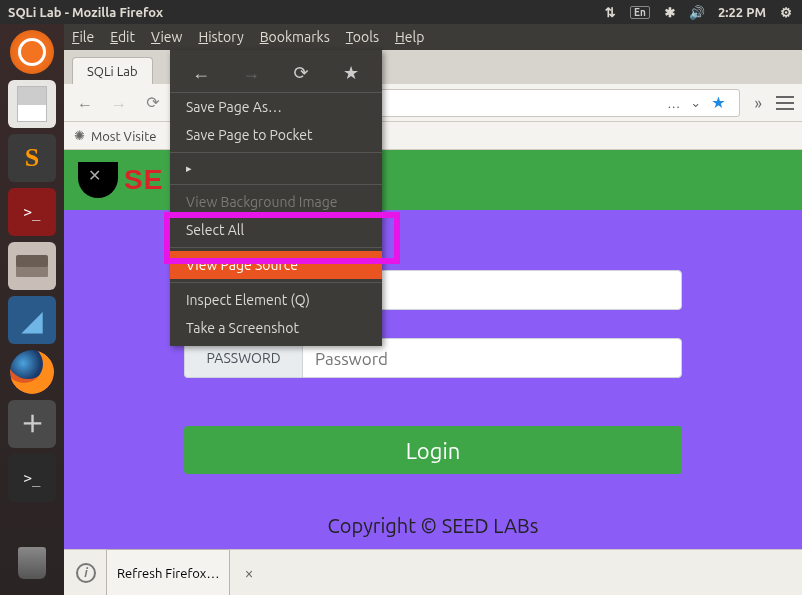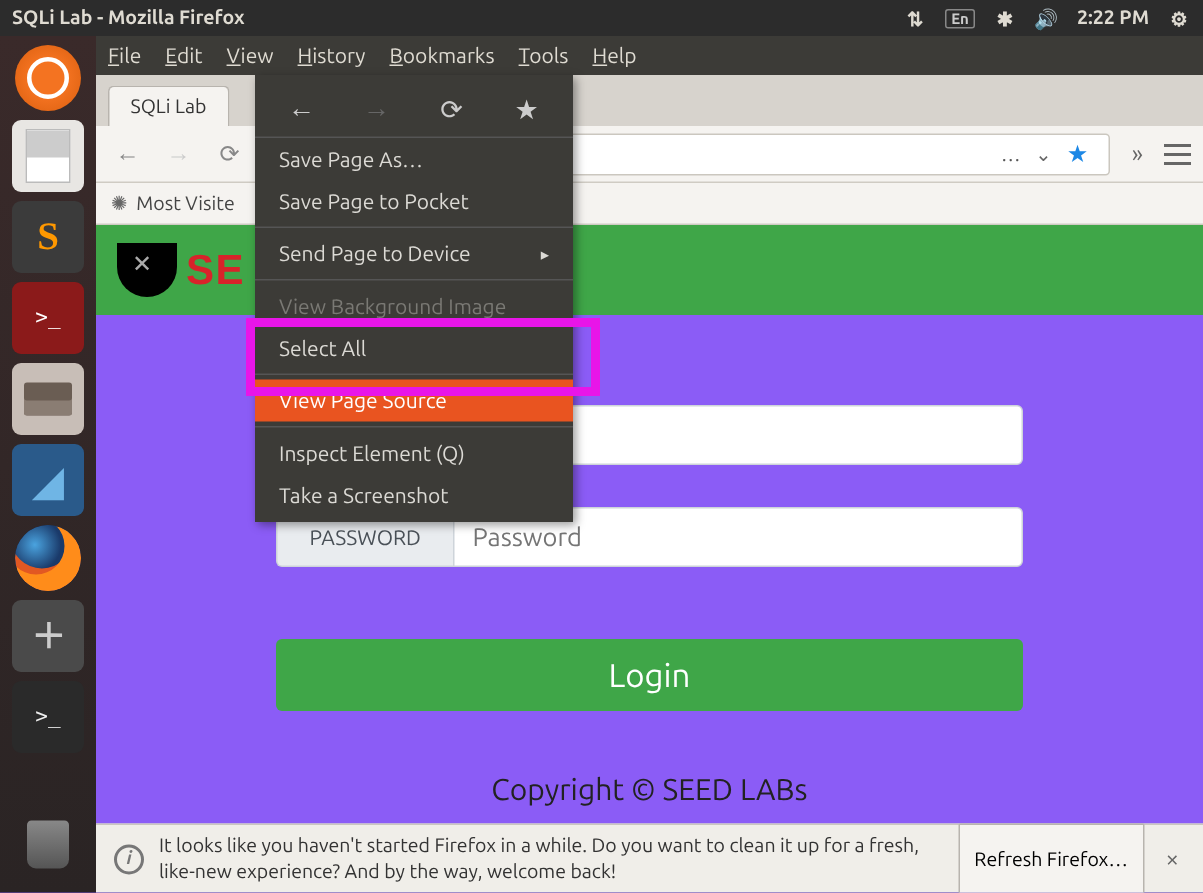--- a/index.html
+++ b/index.html
@@ -183,21 +183,20 @@
         <div class="form-label">PASSWORD</div>
         <input class="form-input" placeholder="Password" style="">
       </div>
       <button class="login-btn">Login</button>
       <div class="copyright">Copyright © SEED LABs</div>
     </div>
   </div>
 
   <div class="notif">
     <div class="notif-icon">i</div>
-    <div class="notif-text">It looks like you haven't started Firefox in a while. Do you want to clean it up for a fresh, like-new experience? And by the way, welcome back!</div>
     <button class="notif-btn">Refresh Firefox…</button>
     <div class="notif-close">×</div>
   </div>
 
 </div>
 
 <div class="context-menu">
   <div class="ctx-toolbar">
     <span>←</span>
     <span style="color:#666;">→</span>
@@ -205,21 +204,20 @@
     <span>★</span>
   </div>
   <div class="ctx-item">
       <span>Save Page As…</span>
     </div>
   <div class="ctx-item">
       <span>Save Page to Pocket</span>
     </div>
   <div class="ctx-sep"></div>
   <div class="ctx-item">
-      <span>Send Page to Device</span>
       <span class="ctx-arrow">▸</span>
     </div>
   <div class="ctx-sep"></div>
   <div class="ctx-item disabled">
       <span>View Background Image</span>
     </div>
   <div class="ctx-item">
       <span>Select All</span>
     </div>
   <div class="ctx-sep"></div>

